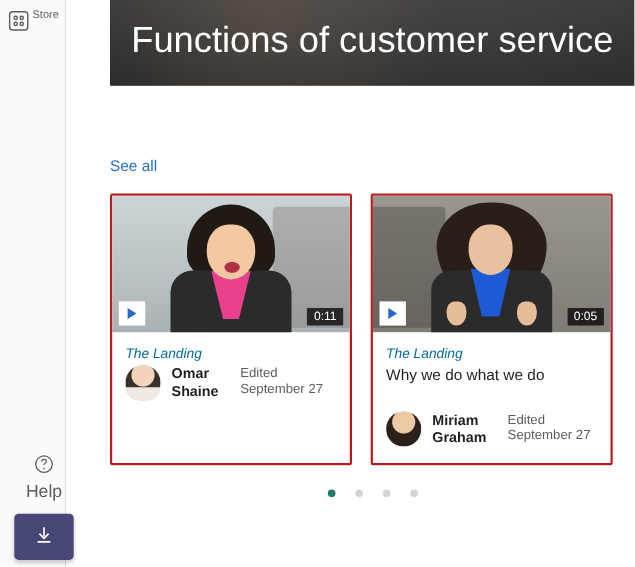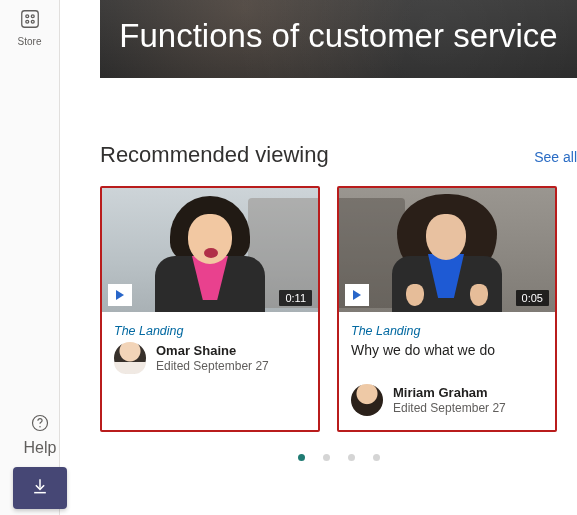--- a/index.html
+++ b/index.html
@@ -1,19 +1,19 @@
 <!DOCTYPE html>
 <html><head>
 <meta charset="utf-8">
 <style>
   * { box-sizing: border-box; margin: 0; padding: 0; }
   body { font-family: "Segoe UI", -apple-system, sans-serif; background: #fff; color: #323130; width: 577px; height: 515px; overflow: hidden; position: relative; }
   .sidebar { position: absolute; left: 0; top: 0; width: 60px; height: 100%; background: #fafafa; border-right: 1px solid #e1dfdd; display: flex; flex-direction: column; align-items: center; }
   .sidebar-top { padding-top: 2px; display: flex; flex-direction: column; align-items: center; }
-  .sidebar-item { display: flex; flex-direction: column; align-items: center; gap: 2px; cursor: pointer; padding: 6px 0; color: #605e5c; }
+  .sidebar-item { display: flex; flex-direction: row; gap: 2px; cursor: pointer; padding: 6px 0; color: #605e5c; }
   .sidebar-item .lbl { font-size: 10px; }
   .sidebar-bottom { margin-top: auto; display: flex; flex-direction: column; align-items: center; width: 100%; margin-left: 21px; }
   .help-item { display: flex; flex-direction: column; align-items: center; gap: 2px; color: #605e5c; cursor: pointer; margin-bottom: 10px; }
   .download-btn { width: 54px; height: 42px; background: #464775; border-radius: 4px; display: flex; align-items: center; justify-content: center; cursor: pointer; margin-bottom: 6px; margin-left: 3px; margin-right: 3px; box-shadow: 0 2px 4px rgba(0,0,0,0.2); }
   .content { position: absolute; left: 60px; top: 0; right: 0; bottom: 0; padding: 0 0 0 0; overflow: hidden; }
   .hero { margin: 0 0 0 40px; width: 477px; height: 78px; background: linear-gradient(180deg,#3a3a3a 0%, #2a2a2a 100%); position: relative; display: flex; align-items: center; justify-content: center; }
   .hero::before { content:""; position:absolute; inset:0; background: radial-gradient(circle at 30% 10%, rgba(255,200,160,0.15), transparent 50%), radial-gradient(circle at 70% 30%, rgba(255,255,255,0.05), transparent 60%); }
   .hero-title { color: #fff; font-size: 33px; font-weight: 400; position: relative; margin-top: -6px; }
   .section { margin: 64px 0 0 40px; }
   .section-header { display: flex; align-items: baseline; justify-content: space-between; width: 477px; }
@@ -44,21 +44,21 @@
   .card-body { padding: 12px 12px 14px; }
   .channel { color: #0369a1; font-size: 12.5px; margin-bottom: 4px; font-style: italic; }
   .title { font-size: 14px; color: #201f1e; margin-bottom: 26px; }
   .author-row { display: flex; align-items: center; gap: 10px; }
   .avatar { width: 32px; height: 32px; border-radius: 50%; flex: none; }
   .avatar.a { background: radial-gradient(circle at 50% 28%, #f2d4b8 0 10px, transparent 11px), linear-gradient(#37302b,#37302b); background-color:#e3ded9; }
   .avatar.a::after{content:"";display:block;width:32px;height:12px;background:#f0e9e3;border-radius:0 0 16px 16px;position:relative;top:20px;}
   .avatar.b { background: radial-gradient(circle at 50% 30%, #eec9a6 0 10px, transparent 11px), linear-gradient(#2b211a,#2b211a); }
   .author-name { font-size: 13px; color: #201f1e; font-weight: 600; line-height: 1.25; }
   .edited { font-size: 12px; color: #605e5c; }
-  .author-col { display:flex; flex-direction:column; }
+  .author-col { display:flex; flex-direction:row; }
   .dots { display:flex; gap:18px; justify-content:center; margin-top:22px; width:477px; margin-left:40px; }
   .dot { width:7px; height:7px; border-radius:50%; background:#d5d5d5; cursor:pointer; }
   .dot.active { background:#207b73; }
 </style>
 </head>
 <body>
 
 <div class="sidebar">
   <div class="sidebar-top">
     <div class="sidebar-item">
@@ -97,21 +97,20 @@
   </div>
 </div>
 
 <div class="content">
   <div class="hero">
     <div class="hero-title">Functions of customer service</div>
   </div>
 
   <div class="section">
     <div class="section-header">
-      <div class="section-title">Recommended viewing</div>
       <div class="see-all">See all</div>
     </div>
 
     <div class="cards">
 
       <div class="card">
         <div class="thumb a">
           <div class="bg-shape"></div>
           <div class="person1">
               <div class="hair"></div>

